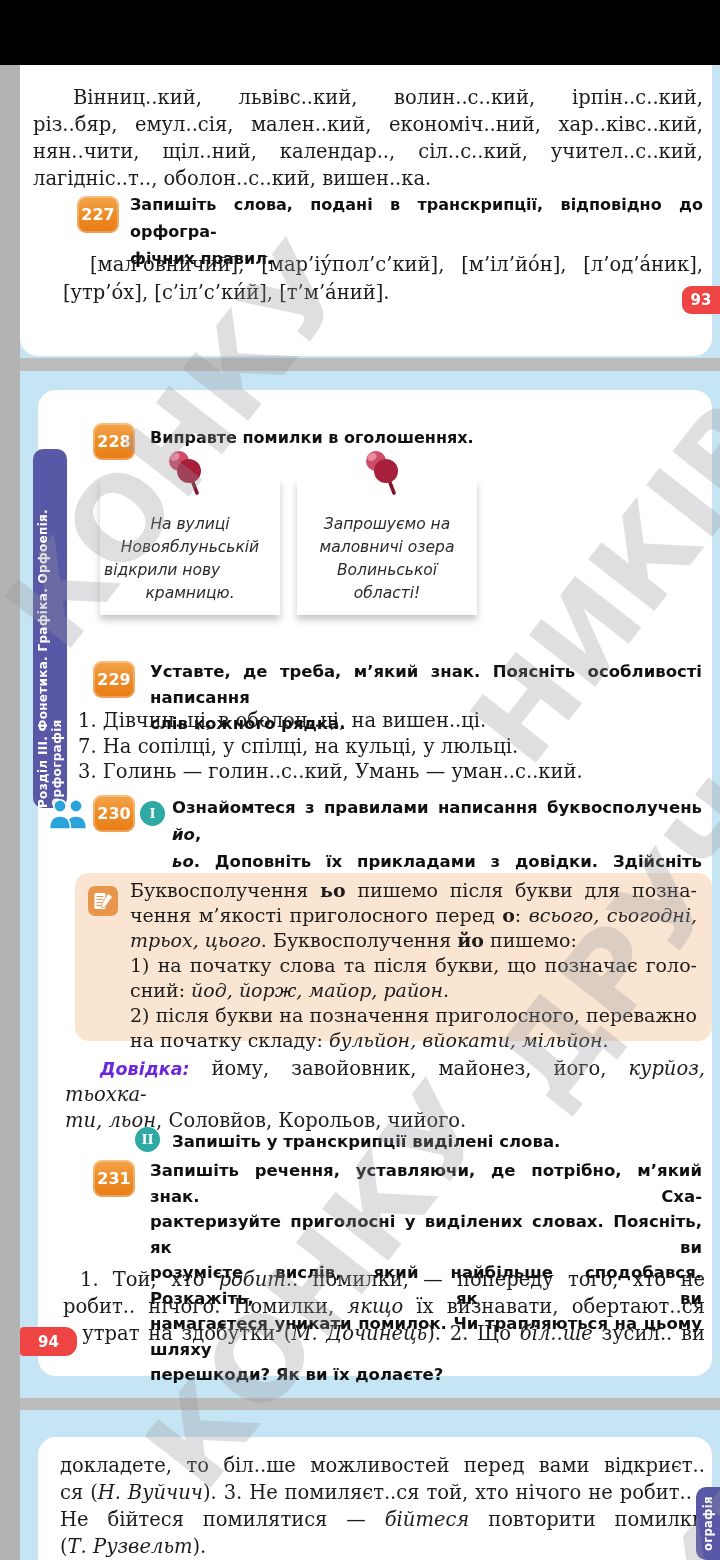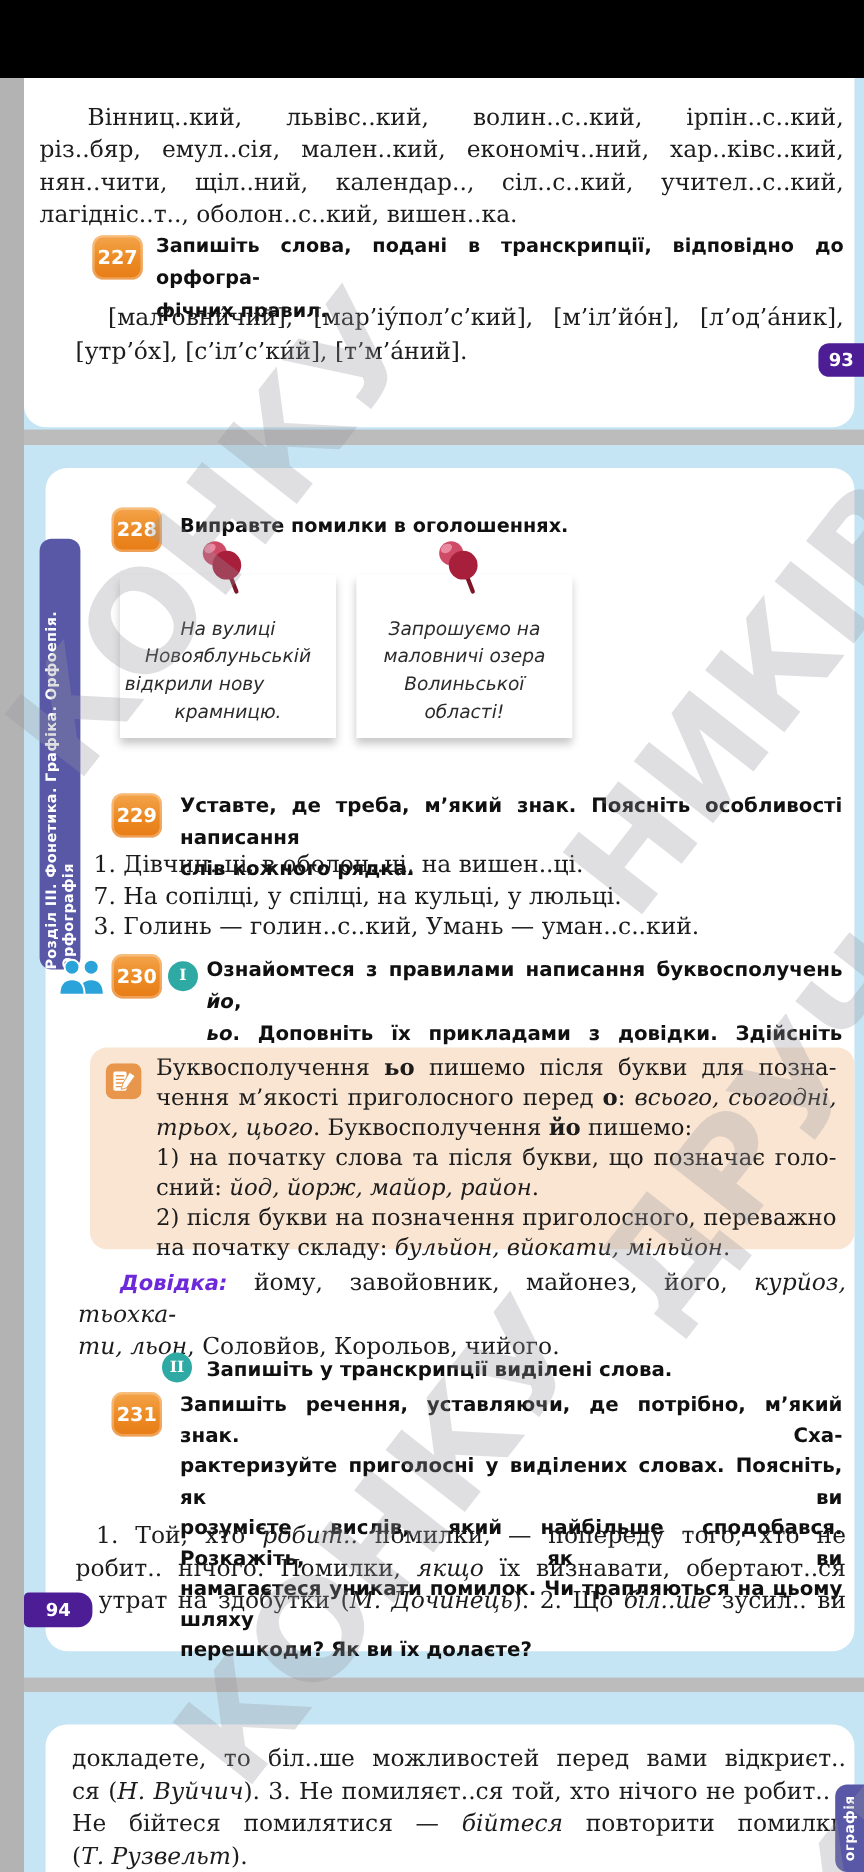--- a/index.html
+++ b/index.html
@@ -21,21 +21,21 @@
   .cy{color:#6d28d9;font-weight:bold;font-style:italic;font-family:"DejaVu Sans",sans-serif;font-size:17.5px;}
   
   .exnum{width:42px;height:37px;border-radius:9px;
          background:linear-gradient(180deg,#f4a54c 0%,#ec8a24 55%,#e87c15 100%);
          box-shadow:inset 0 0 0 2px rgba(255,255,255,.28);
          color:#fff;font:bold 16px/37px "DejaVu Sans",sans-serif;text-align:center;}
   .part{width:25px;height:25px;border-radius:50%;background:#2ea9a3;color:#fff;
         font:bold 13px/25px "DejaVu Serif",serif;text-align:center;}
   .task{font-family:"DejaVu Sans",sans-serif;font-weight:bold;color:#101010;}
   
-  .pagenum{background:#4c1d95;color:#fff;font:bold 15px "DejaVu Sans",sans-serif;
+  .pagenum{background:#ef4444;color:#fff;font:bold 15px "DejaVu Sans",sans-serif;
            display:flex;align-items:center;justify-content:center;}
   
   .side-tab{background:#5858a7;color:#fff;}
   .vtext{writing-mode:vertical-rl;transform:rotate(180deg);
          font:bold 12px "DejaVu Sans",sans-serif;letter-spacing:.3px;
          display:flex;align-items:center;justify-content:center;width:100%;height:100%;}
   
   .note{width:180px;height:136px;background:#ffffff;
         box-shadow:0 5px 7px rgba(0,0,0,.22);}
   .note-text{position:absolute;left:4px;right:4px;top:34px;text-align:center;

